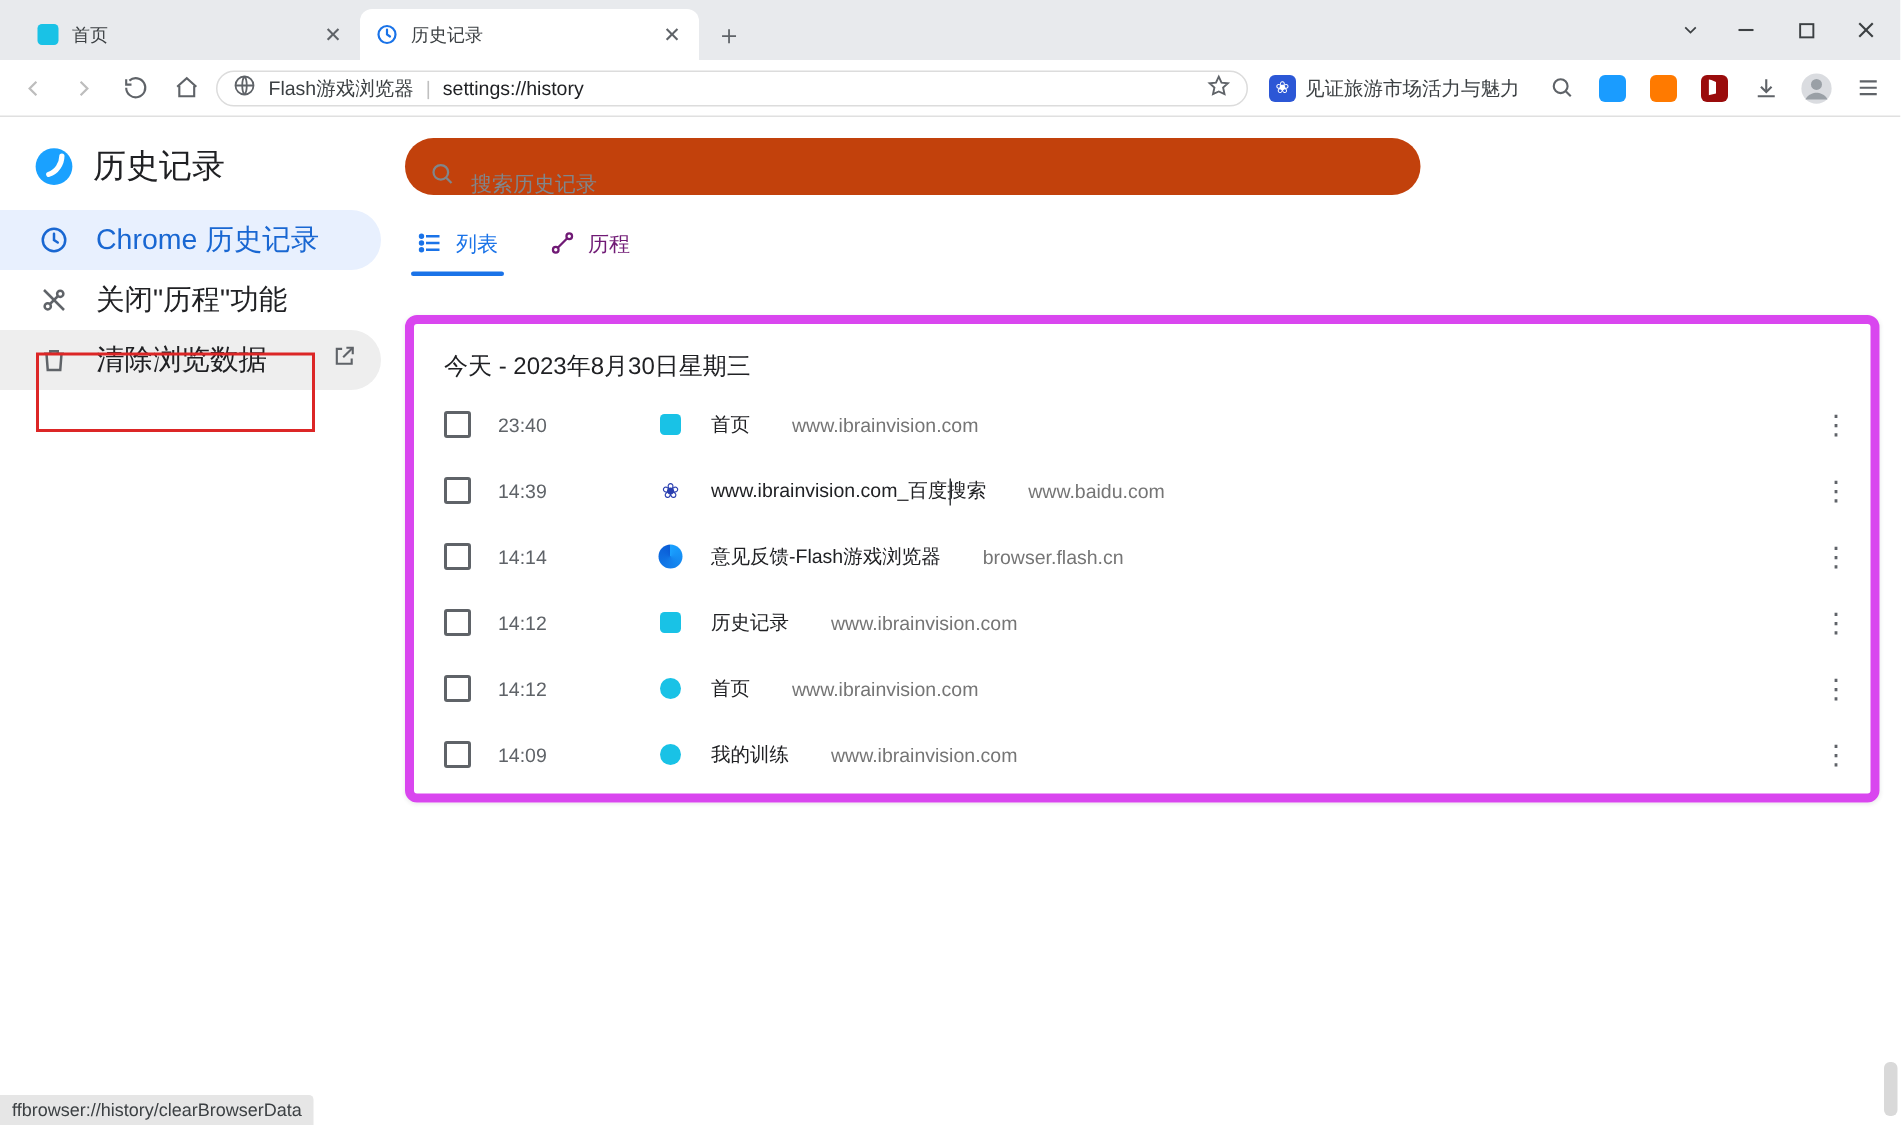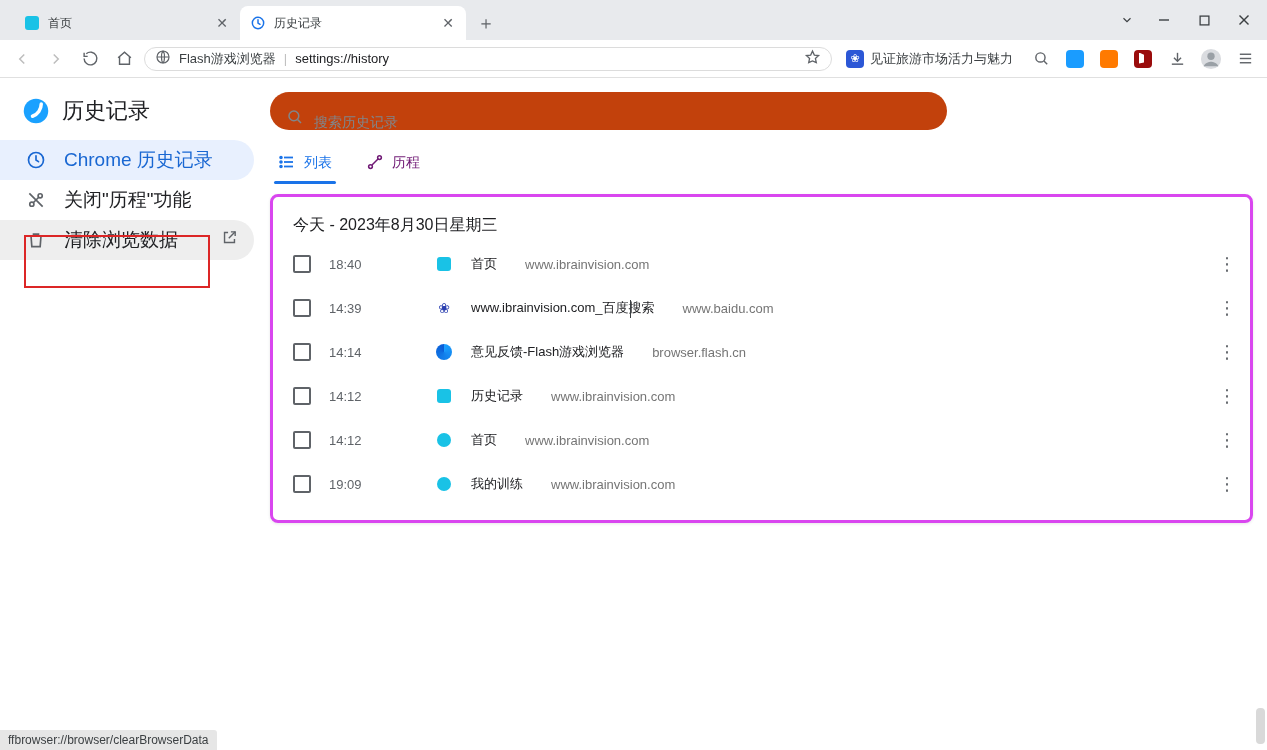--- a/index.html
+++ b/index.html
@@ -87,21 +87,21 @@
   .searchbox input { border:none; background:transparent; outline:none; font-size:14px; color:#202124; width:100%; }
   .searchbox input::placeholder { color:#80868b; }
 
   
   .viewtabs { display:flex; align-items:flex-end; gap:30px; margin-top:14px; height:40px; border-bottom:1px solid transparent; padding-left:6px; }
   .vtab { display:flex; align-items:center; gap:8px; color:#701a75; font-size:14px; height:40px; position:relative; padding:0 2px; }
   .vtab.active { color:#1a73e8; }
   .vtab.active::after { content:""; position:absolute; bottom:-1px; left:-2px; right:-2px; height:3px; background:#1a73e8; border-radius:2px; }
 
   
-  .card { margin-top:10px; border:3px solid #d946ef; border-radius:8px; box-shadow:0 1px 3px rgba(60,64,67,0.12); padding:18px 0 14px 0; }
+  .card { margin-top:26px; border:6px solid #d946ef; border-radius:8px; box-shadow:0 1px 3px rgba(60,64,67,0.12); padding:18px 0 4px 0; }
   .card-title { font-size:16px; color:#202124; padding:0 20px 6px 20px; }
   .row { height:44px; display:flex; align-items:center; padding:0 14px 0 20px; gap:18px; font-size:13px; color:#202124; position:relative; }
   .cbox { width:18px; height:18px; border:2px solid #5f6368; border-radius:2px; flex-shrink:0; }
   .time { width:88px; color:#5f6368; font-size:13px; }
   .fav { width:18px; height:18px; display:flex; align-items:center; justify-content:center; }
   .ptitle { color:#202124; margin-right:10px; }
   .purl { color:#757575; }
   .row .more { margin-left:auto; color:#5f6368; font-size:18px; letter-spacing:0; }
 
   .caret-line { position:absolute; left:357px; top:103px; width:0; height:18px; border-left:1px solid #3c4043; pointer-events:none; }
@@ -336,21 +336,21 @@
             </svg></span>
         <span>历程</span>
       </div>
     </div>
 
     <div class="card" style="position:relative;">
       <div class="card-title">今天 - 2023年8月30日星期三</div>
       <div id="rows">
           <div class="row">
             <span class="cbox"></span>
-            <span class="time">18:40</span>
+            <span class="time">23:40</span>
             <span class="fav">
               <span class="fv-cyan"></span>
             </span>
             <span class="ptitle">首页</span>
             <span class="purl">www.ibrainvision.com</span>
             <span class="more">⋮</span>
           </div>
           <div class="row">
             <span class="cbox"></span>
             <span class="time">14:39</span>
@@ -386,32 +386,32 @@
             <span class="time">14:12</span>
             <span class="fav">
               <span class="fv-cyan circle"></span>
             </span>
             <span class="ptitle">首页</span>
             <span class="purl">www.ibrainvision.com</span>
             <span class="more">⋮</span>
           </div>
           <div class="row">
             <span class="cbox"></span>
-            <span class="time">19:09</span>
+            <span class="time">14:09</span>
             <span class="fav">
               <span class="fv-cyan circle"></span>
             </span>
             <span class="ptitle">我的训练</span>
             <span class="purl">www.ibrainvision.com</span>
             <span class="more">⋮</span>
           </div>
         </div>
       <div class="caret-line"></div>
     </div>
 
   </div>
 
   <div class="statusbar">
-    <span>ffbrowser://browser/clearBrowserData</span>
+    <span>ffbrowser://history/clearBrowserData</span>
   </div>
 
   <div class="sb-hint"></div>
 </div>
 
 </body></html>

